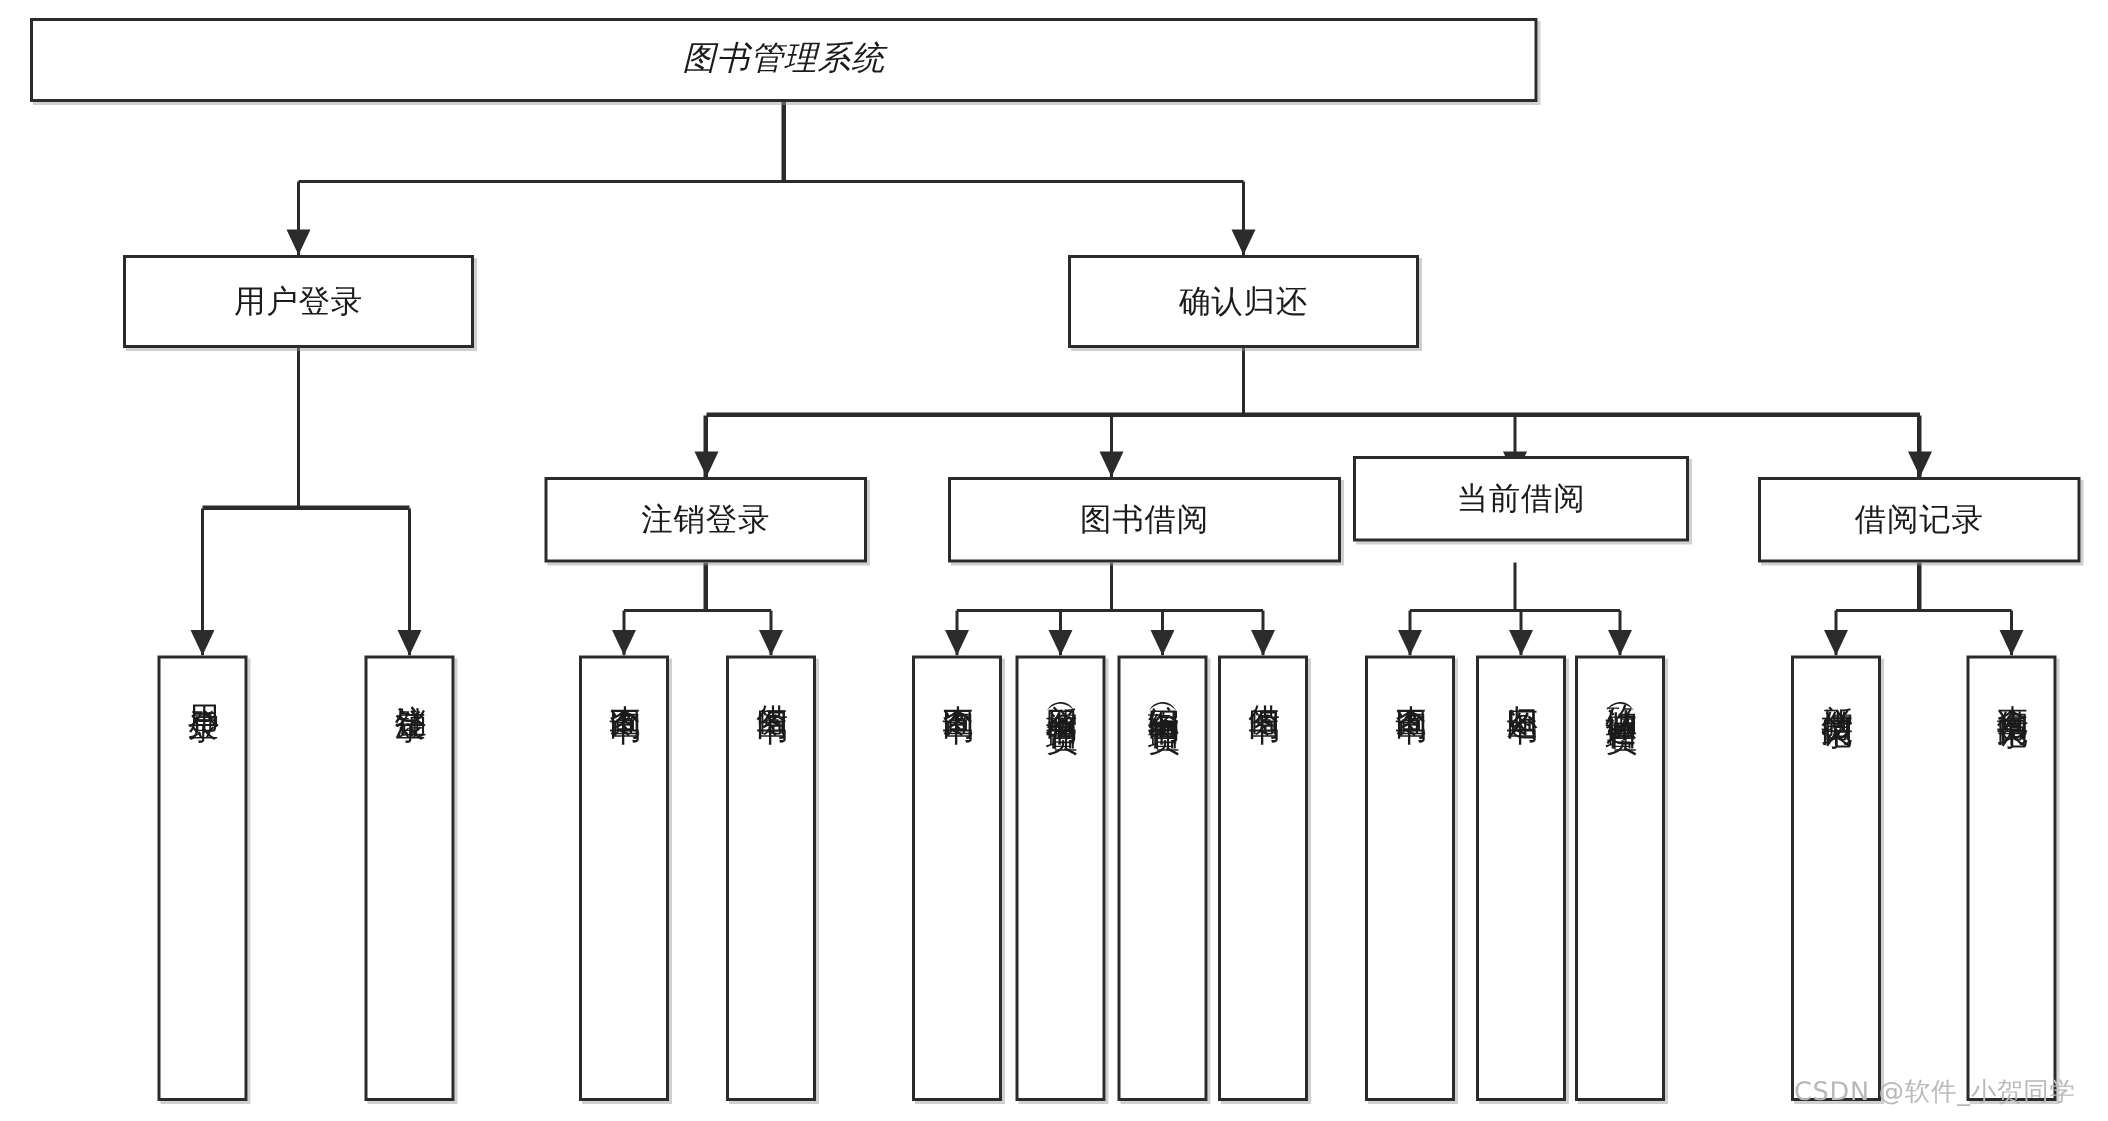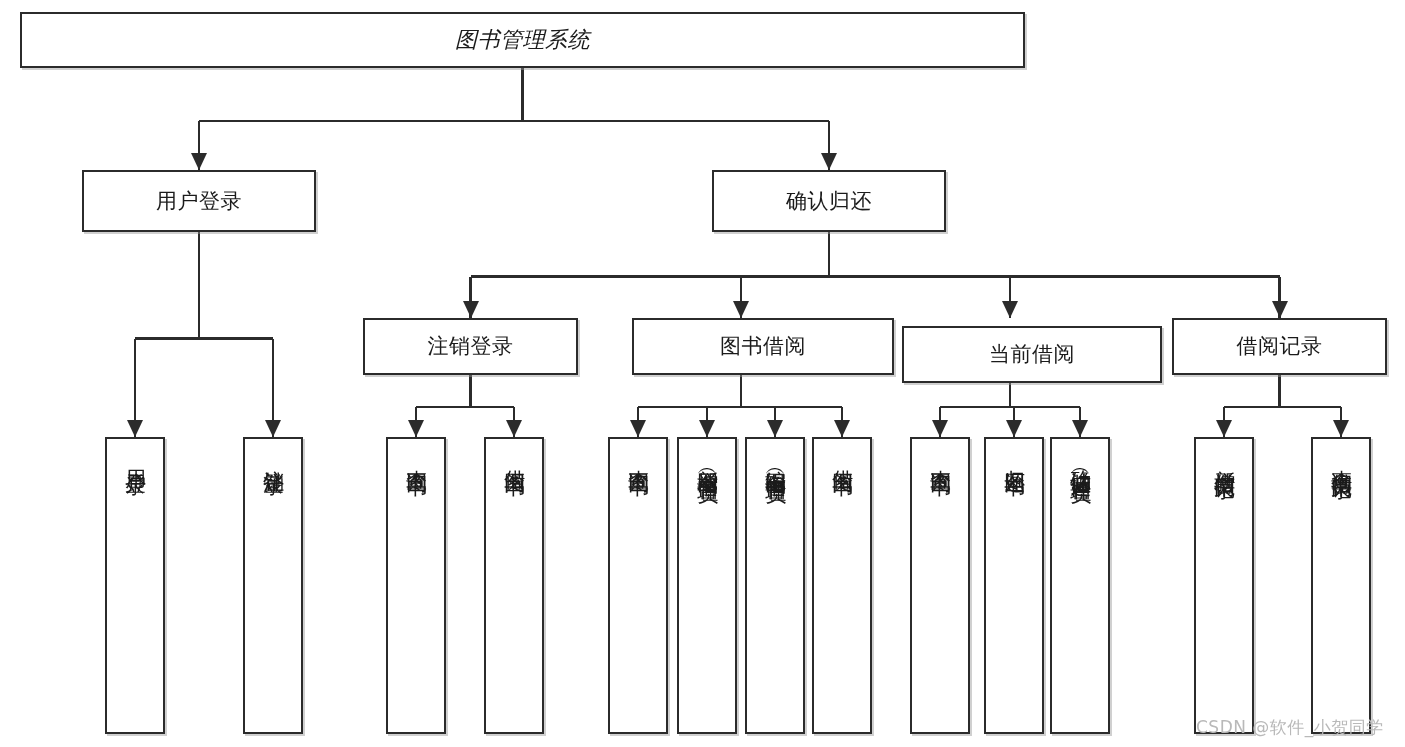--- a/index.html
+++ b/index.html
@@ -141,21 +141,21 @@
       </div>
       <div class="node branch" style="left: 712px; top: 170px; width: 234px; height: 62px;">
         <span class="label">确认归还</span>
       </div>
       <div class="node branch" style="left: 363px; top: 318px; width: 215px; height: 57px;">
         <span class="label">注销登录</span>
       </div>
       <div class="node branch" style="left: 632px; top: 318px; width: 262px; height: 57px; text-align: right;">
         <span class="label">图书借阅</span>
       </div>
-      <div class="node branch" style="left: 902px; top: 326px; width: 260px; height: 57px;">
+      <div class="node branch" style="left: 902px; top: 304px; width: 224px; height: 57px;">
         <span class="label">当前借阅</span>
       </div>
       <div class="node branch" style="left: 1172px; top: 318px; width: 215px; height: 57px;">
         <span class="label">借阅记录</span>
       </div>
       <div class="node leaf" style="left: 105px; top: 437px; width: 60px; height: 297px;">
         <span class="label">用户登录</span>
       </div>
       <div class="node leaf" style="left: 243px; top: 437px; width: 60px; height: 297px;">
         <span class="label">注销登录</span>

